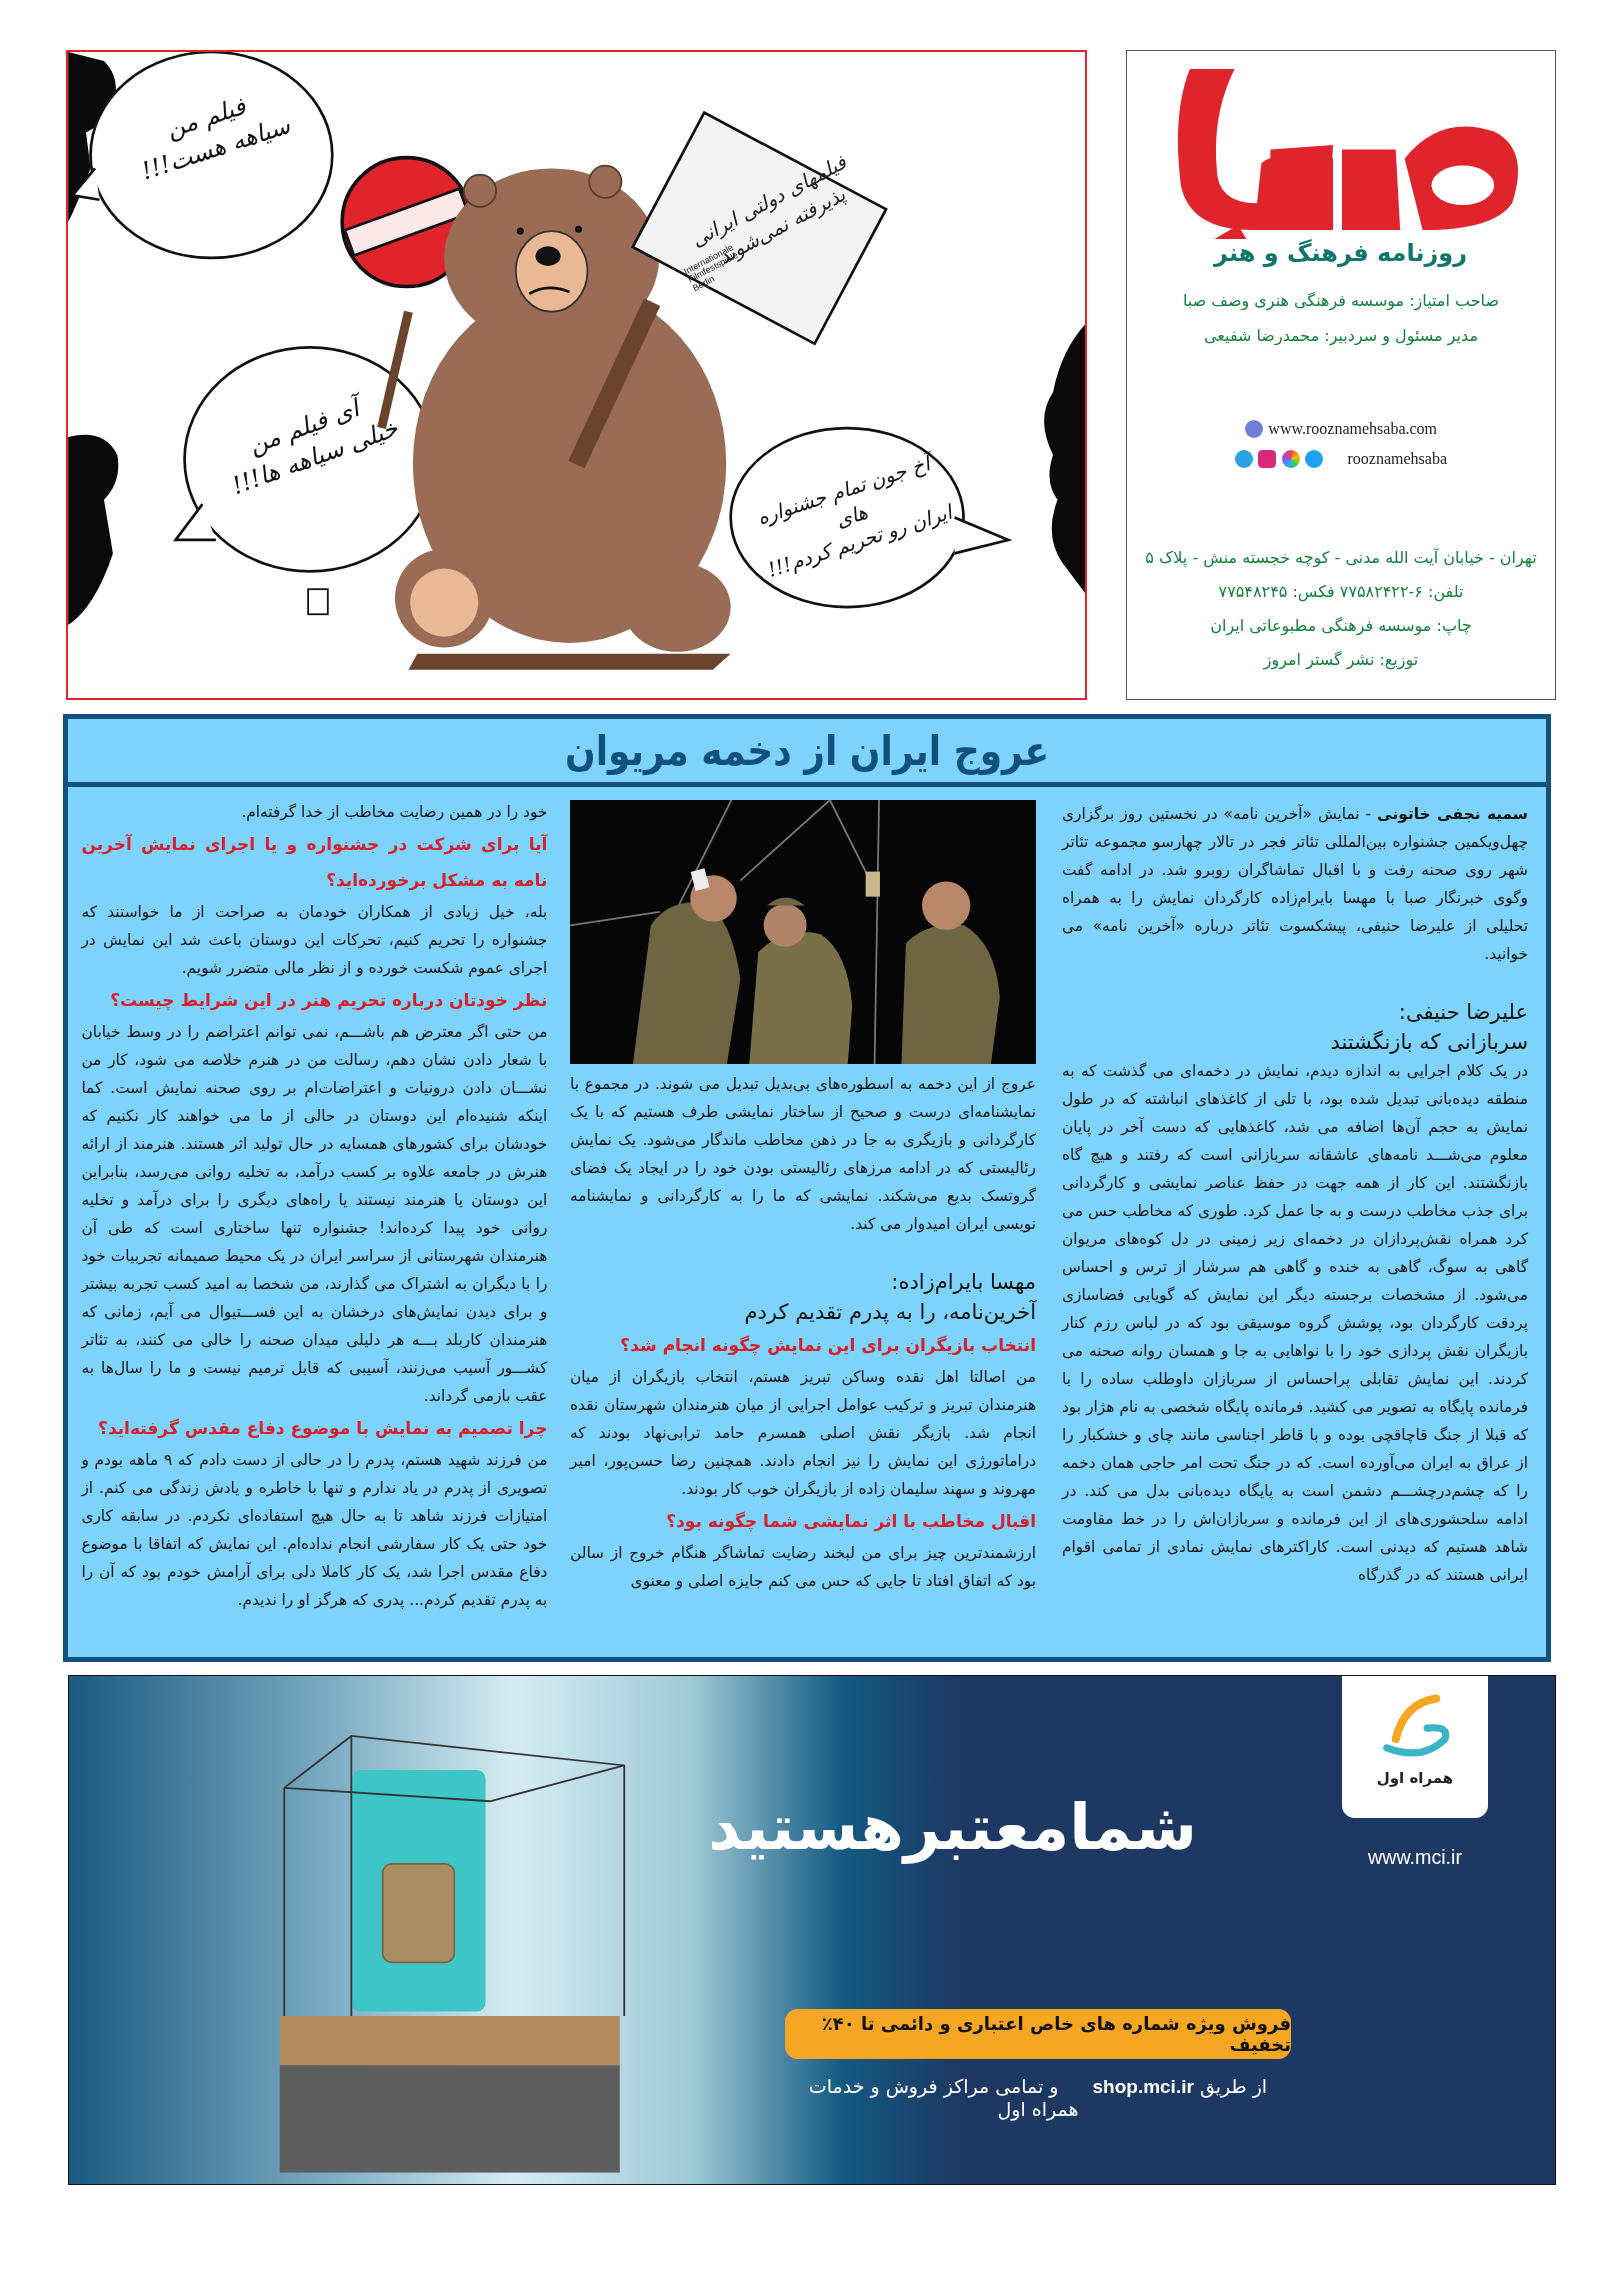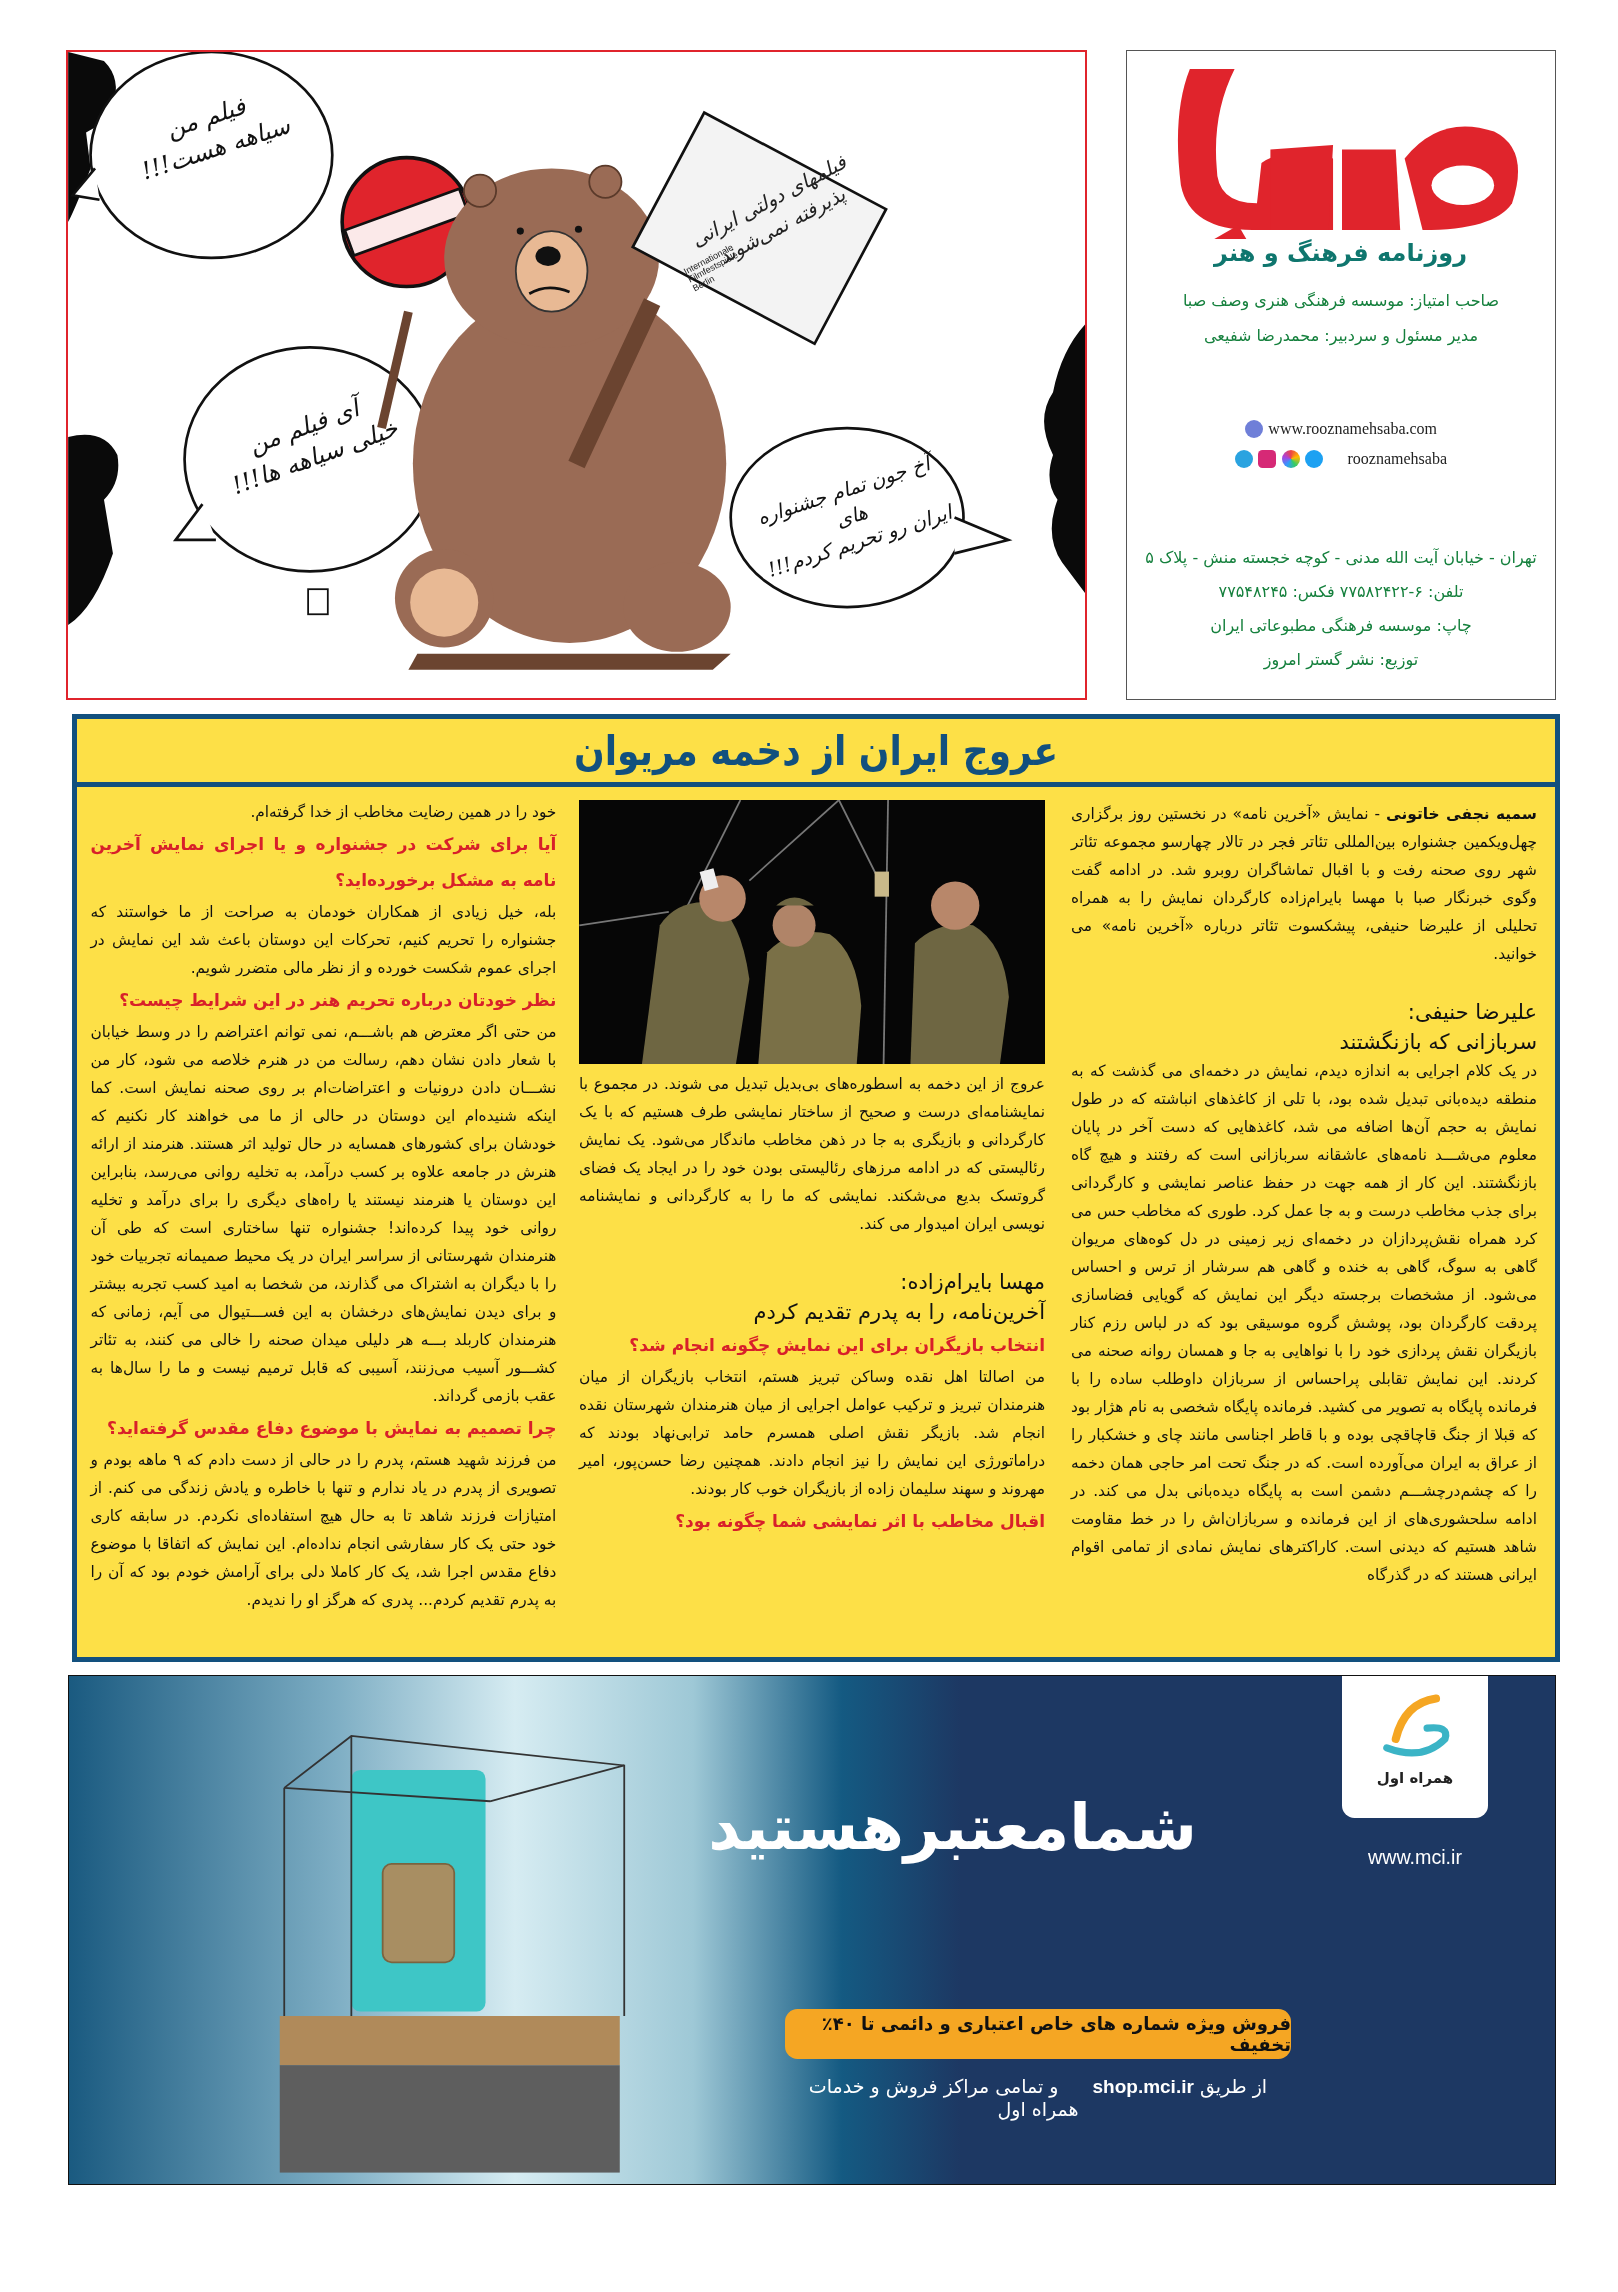--- a/index.html
+++ b/index.html
@@ -37,22 +37,22 @@
   }
   .mast-line { position: absolute; right: 0; width: 100%; text-align: center; font-size: 16px; color: #15803d; }
   .web-row, .social-row {
     position: absolute; left: 0; width: 100%; direction: ltr; display: flex; justify-content: center; align-items: center; gap: 5.4px;
     font-family: "Liberation Serif", serif; font-size: 16px; color: #222;
   }
   .soc-ic { width: 18px; height: 18px; border-radius: 50%; display: inline-block; }
 
   
   .article {
-    position: absolute; left: 72px; top: 714px; width: 1488px; height: 948px;
-    border: 5.4px solid #12507e; background: #fde047;
+    position: absolute; left: 63px; top: 714px; width: 1488px; height: 948px;
+    border: 5.4px solid #12507e; background: #7dd3fc;
   }
   .headline-bar {
     position: absolute; left: 0; top: 0; width: 100%; height: 68px; border-bottom: 5.4px solid #12507e;
     display: flex; align-items: center; justify-content: center;
   }
   .headline {
     direction: rtl; font-weight: bold; font-size: 36px; color: #12507e; letter-spacing: -0.9px;
     transform: scaleY(1.15);
   }
   .col {
@@ -230,20 +230,21 @@
     </svg>
   </div>
   <div class="col" style="left:502px;top:351px;width:466px;">
     <p>عروج از این دخمه به اسطوره‌های بی‌بدیل تبدیل می شوند. در مجموع با نمایشنامه‌ای درست و صحیح از ساختار نمایشی طرف هستیم که با یک کارگردانی و بازیگری به جا در ذهن مخاطب ماندگار می‌شود. یک نمایش رئالیستی که در ادامه مرزهای رئالیستی بودن خود را در ایجاد یک فضای گروتسک بدیع می‌شکند. نمایشی که ما را به کارگردانی و نمایشنامه نویسی ایران امیدوار می کند.</p>
     <div style="height:30px;"></div>
     <div class="sub">مهسا بایرام‌زاده:</div>
     <div class="sub">آخرین‌نامه، را به پدرم تقدیم کردم</div>
     <div class="q">انتخاب بازیگران برای این نمایش چگونه انجام شد؟</div>
     <p>من اصالتا اهل نقده وساکن تبریز هستم، انتخاب بازیگران از میان هنرمندان تبریز و ترکیب عوامل اجرایی از میان هنرمندان شهرستان نقده انجام شد. بازیگر نقش اصلی همسرم حامد ترابی‌نهاد بودند که دراماتورژی این نمایش را نیز انجام دادند. همچنین رضا حسن‌پور، امیر مهروند و سهند سلیمان زاده از بازیگران خوب کار بودند.</p>
     <div class="q">اقبال مخاطب با اثر نمایشی شما چگونه بود؟</div>
+    <p>ارزشمندترین چیز برای من لبخند رضایت تماشاگر هنگام خروج از سالن بود که اتفاق افتاد تا جایی که حس می کنم جایزه اصلی و معنوی</p>
   </div>
 
   <div class="col" style="left:13.4px;top:79px;width:466px;">
     <p>خود را در همین رضایت مخاطب از خدا گرفته‌ام.</p>
     <div class="q">آیا برای شرکت در جشنواره و یا اجرای نمایش آخرین نامه به مشکل برخورده‌اید؟</div>
     <p>بله، خیل زیادی از همکاران خودمان به صراحت از ما خواستند که جشنواره را تحریم کنیم، تحرکات این دوستان باعث شد این نمایش در اجرای عموم شکست خورده و از نظر مالی متضرر شویم.</p>
     <div class="q">نظر خودتان درباره تحریم هنر در این شرایط چیست؟</div>
     <p>من حتی اگر معترض هم باشـــم، نمی توانم اعتراضم را در وسط خیابان با شعار دادن نشان دهم، رسالت من در هنرم خلاصه می شود، کار من نشـــان دادن درونیات و اعتراضات‌ام بر روی صحنه نمایش است. کما اینکه شنیده‌ام این دوستان در حالی از ما می خواهند کار نکنیم که خودشان برای کشورهای همسایه در حال تولید اثر هستند. هنرمند از ارائه هنرش در جامعه علاوه بر کسب درآمد، به تخلیه روانی می‌رسد، بنابراین این دوستان یا هنرمند نیستند یا راه‌های دیگری را برای درآمد و تخلیه روانی خود پیدا کرده‌اند! جشنواره تنها ساختاری است که طی آن هنرمندان شهرستانی از سراسر ایران در یک محیط صمیمانه تجربیات خود را با دیگران به اشتراک می گذارند، من شخصا به امید کسب تجربه بیشتر و برای دیدن نمایش‌های درخشان به این فســـتیوال می آیم، زمانی که هنرمندان کاربلد بـــه هر دلیلی میدان صحنه را خالی می کنند، به تئاتر کشـــور آسیب می‌زنند، آسیبی که قابل ترمیم نیست و ما را سال‌ها به عقب بازمی گرداند.</p>
     <div class="q">چرا تصمیم به نمایش با موضوع دفاع مقدس گرفته‌اید؟</div>
     <p>من فرزند شهید هستم، پدرم را در حالی از دست دادم که ۹ ماهه بودم و تصویری از پدرم در یاد ندارم و تنها با خاطره و یادش زندگی می کنم. از امتیازات فرزند شاهد تا به حال هیچ استفاده‌ای نکردم. در سابقه کاری خود حتی یک کار سفارشی انجام نداده‌ام. این نمایش که اتفاقا با موضوع دفاع مقدس اجرا شد، یک کار کاملا دلی برای آرامش خودم بود که آن را به پدرم تقدیم کردم... پدری که هرگز او را ندیدم.</p>

